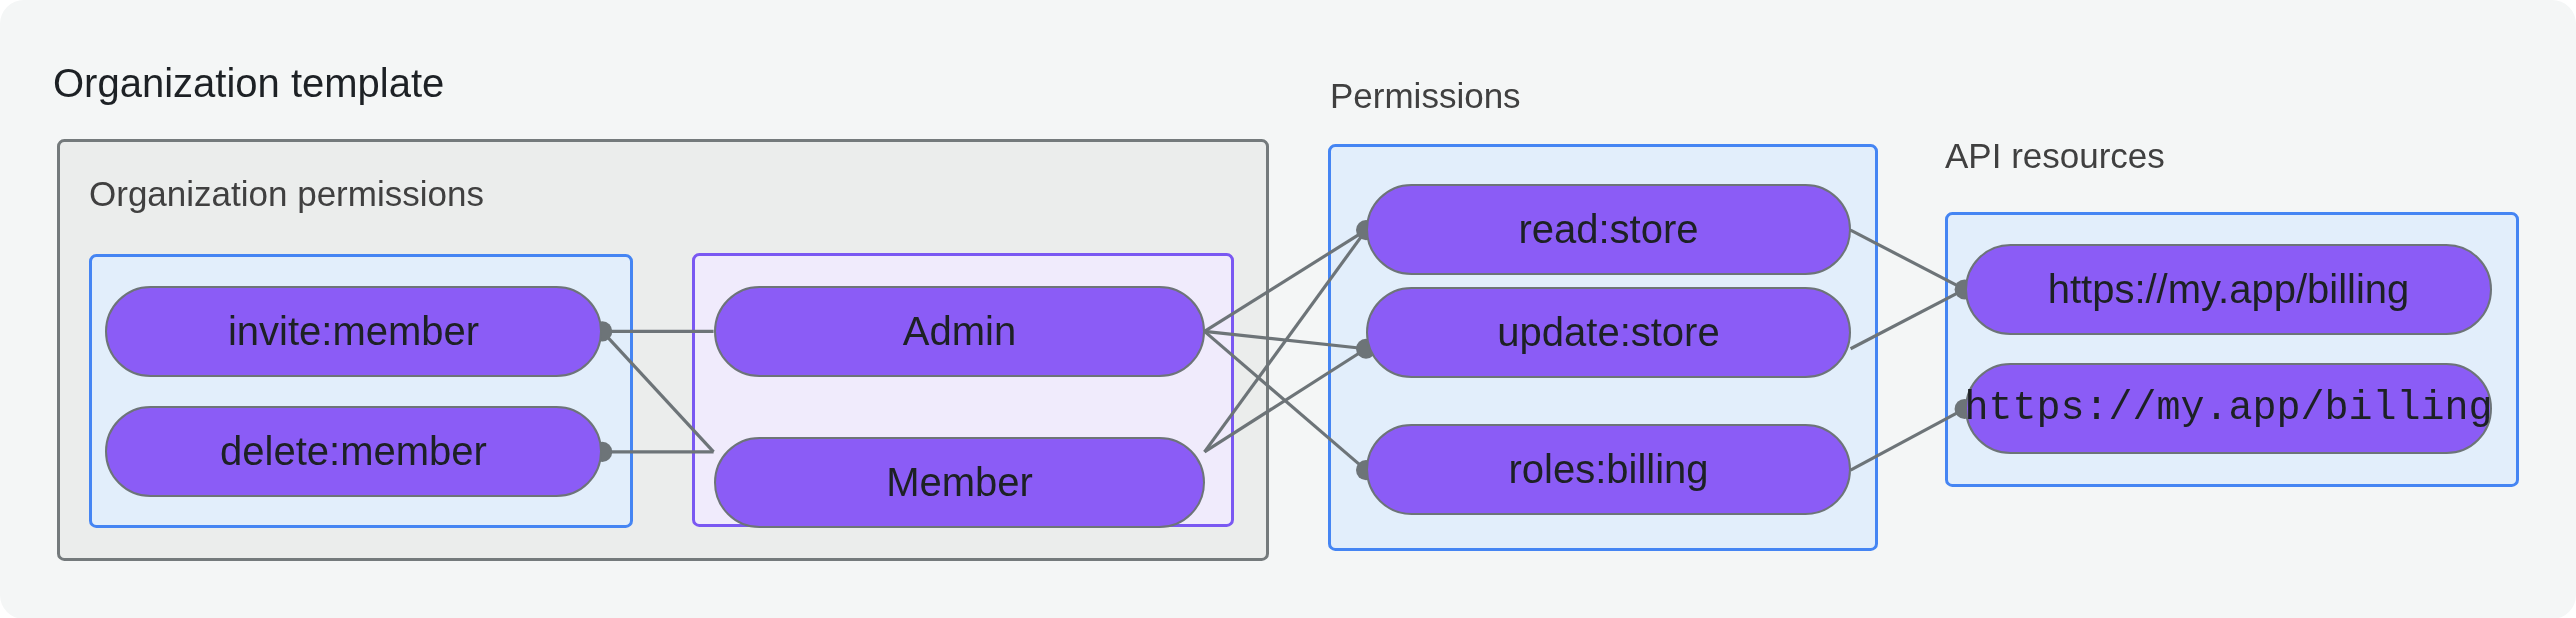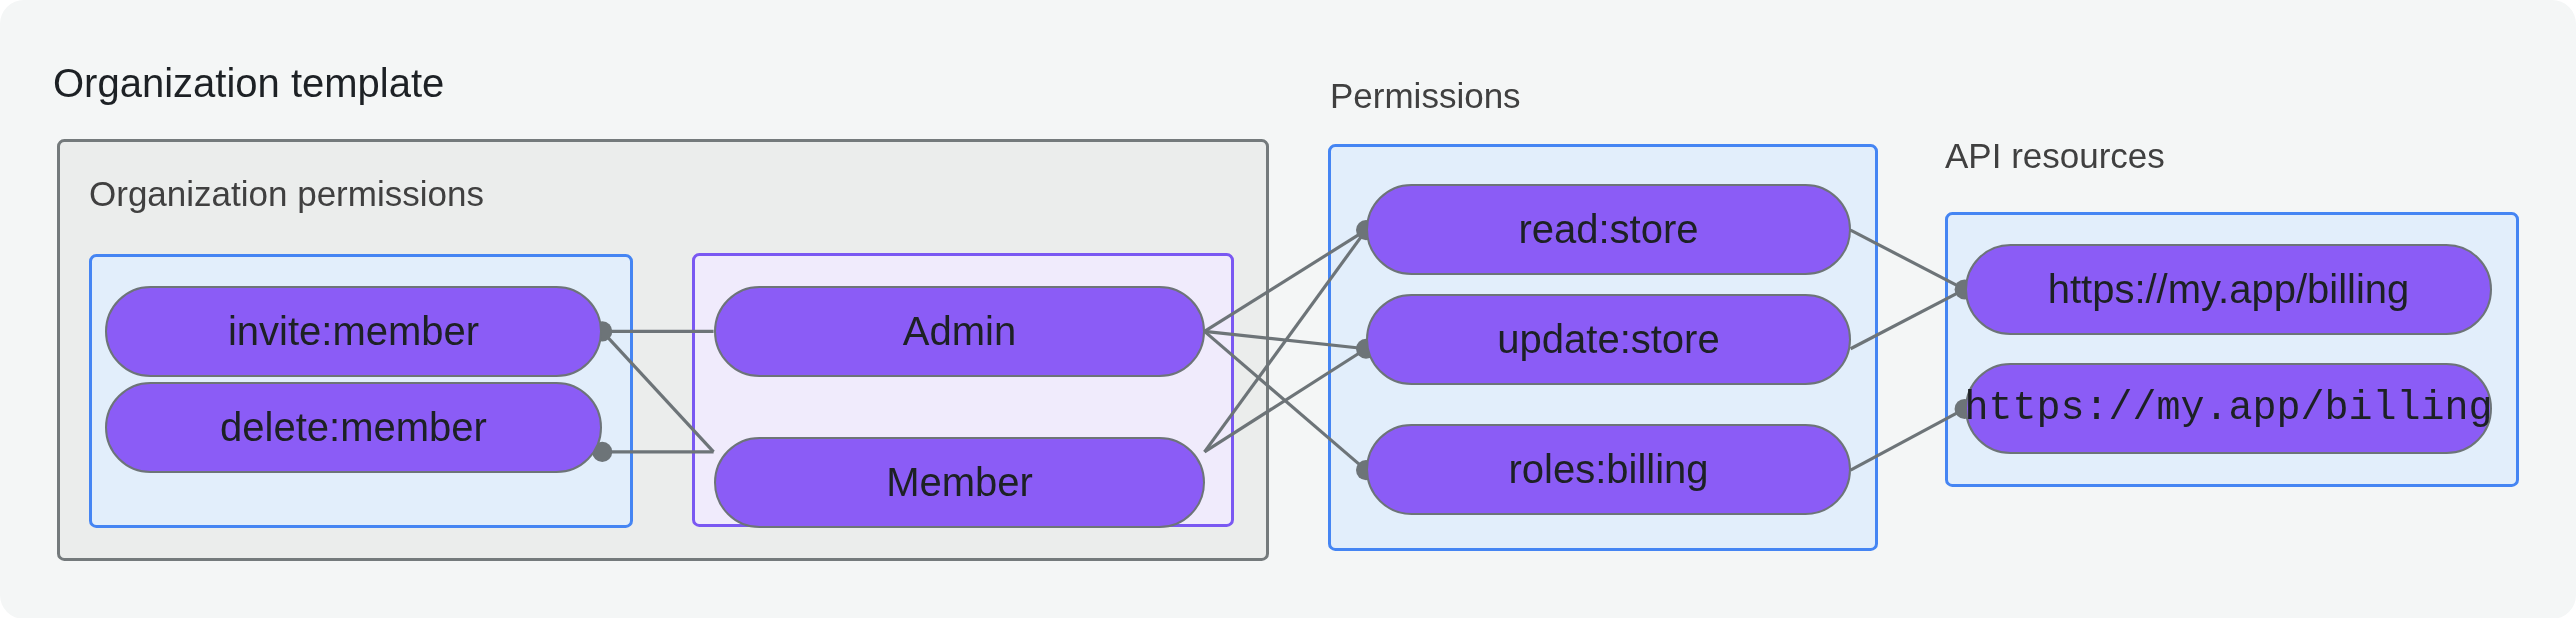--- a/index.html
+++ b/index.html
@@ -111,29 +111,29 @@
       <circle cx="660" cy="495" r="11" fill="#6d7478"></circle>
       <circle cx="1497" cy="252" r="11" fill="#6d7478"></circle>
       <circle cx="1497" cy="382" r="11" fill="#6d7478"></circle>
       <circle cx="1497" cy="515" r="11" fill="#6d7478"></circle>
       <circle cx="2153" cy="317" r="11" fill="#6d7478"></circle>
       <circle cx="2153" cy="448" r="11" fill="#6d7478"></circle>
     </svg>
 
   <div class="pill" style="left: 105px; top: 286px; width: 497px; height: 91px;">invite:member</div>
 
-  <div class="pill" style="left: 105px; top: 382px; width: 497px; height: 91px;">delete:member</div>
+  <div class="pill" style="left: 105px; top: 406px; width: 497px; height: 91px;">delete:member</div>
 
   <div class="pill" style="left: 714px; top: 286px; width: 491px; height: 91px;">Admin</div>
 
   <div class="pill" style="left: 714px; top: 406px; width: 491px; height: 91px; margin-top: 31px;">Member</div>
 
   <div class="pill" style="left: 1366px; top: 184px; width: 485px; height: 91px;">read:store</div>
 
-  <div class="pill" style="left: 1366px; top: 294px; width: 485px; height: 91px;">update:store</div>
+  <div class="pill" style="left: 1366px; top: 287px; width: 485px; height: 91px;">update:store</div>
 
   <div class="pill" style="left: 1366px; top: 424px; width: 485px; height: 91px;">roles:billing</div>
 
   <div class="pill" style="left: 1965px; top: 244px; width: 527px; height: 91px;">https://my.app/billing</div>
 
   <div class="pill" style="left: 1965px; top: 363px; width: 527px; height: 91px; font-family: Liberation Mono, monospace;">https://my.app/billing</div>
 
 </div>
 
 

